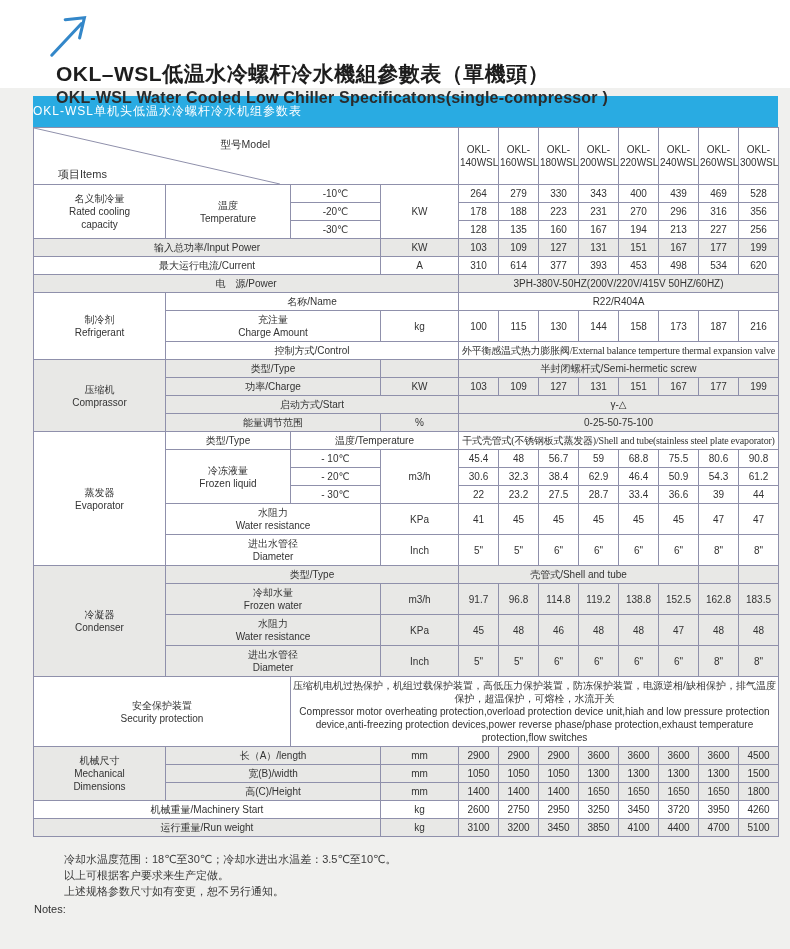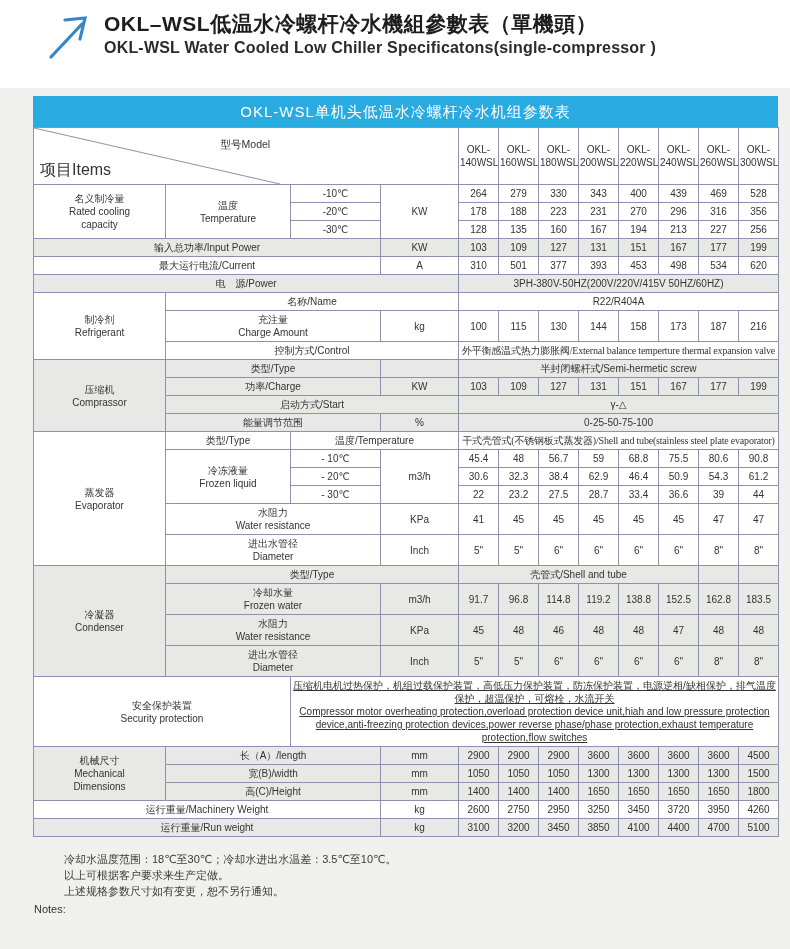--- a/index.html
+++ b/index.html
@@ -9,52 +9,52 @@
     --border:#8f90ab;
     --ink:#333333;
     --pagebg:#f0f0ee;
   }
   *{margin:0;padding:0;box-sizing:border-box;}
   html,body{width:790px;}
   body{
     height:949px;overflow:hidden;background:#fff;color:var(--ink);
     font-family:"Liberation Sans","DejaVu Sans",sans-serif;
   }
-  .page-header{height:88px;background:#fff;display:flex;align-items:flex-start;padding:10px 0 0 46px;}
+  .page-header{height:88px;background:#fff;display:flex;align-items:flex-start;padding:10px 0 0 46px;flex-direction:column;}
   .logo{width:48px;height:50px;flex:0 0 48px;margin-top:2px;}
   .logo path{stroke:var(--logo);stroke-width:3.2;fill:none;stroke-linecap:round;stroke-linejoin:miter;}
   .titles{margin-left:10px;}
   .titles h1{font-size:21px;font-weight:bold;color:#1d1d1d;letter-spacing:.5px;line-height:1.35;}
   .titles h2{font-size:16px;font-weight:bold;color:#2b2b2b;letter-spacing:.2px;line-height:1.25;}
   .content{background:var(--pagebg);height:861px;padding:8px 0 0 33px;}
   .tablewrap{width:745px;}
   .caption{
     height:31px;line-height:31px;background:var(--accent);color:#fff;
-    text-align:center;font-size:15px;letter-spacing:1px;
+    font-size:12px;letter-spacing:1px;
   }
   table.spec{border-collapse:collapse;table-layout:fixed;width:745px;background:#fff;}
   table.spec th,table.spec td{
     border:1px solid var(--border);vertical-align:middle;text-align:center;
     font-size:10px;line-height:1.3;padding:2px 1px;white-space:pre-line;
     overflow:hidden;background:#fff;color:var(--ink);
   }
   thead th{height:38px;font-weight:normal;font-size:10.5px;line-height:1.45;}
   th.corner{position:relative;}
   .diag{position:absolute;left:0;top:0;width:100%;height:100%;}
   .diag line{stroke:var(--border);stroke-width:1;vector-effect:non-scaling-stroke;}
-  .c-items{position:absolute;left:6px;bottom:3px;font-size:16px;}
+  .c-items{position:absolute;left:24px;bottom:3px;font-size:11px;}
   .c-model{position:absolute;left:44%;top:10px;font-size:10.5px;}
   tbody tr.shade td{background:var(--shade);}
   td.lbl{padding:2px 2px;}
   td.unit{}
   td.span{}
   td.sm{font-size:9.3px;margin-top:8px;}
   td.fit{font-size:8.6px;letter-spacing:-0.2px;font-family:Liberation Serif, serif;}
   td.para{
-    text-align:left;font-size:9.4px;line-height:1.5;padding:4px 6px;white-space:pre-line;text-decoration:underline;
+    text-align:left;font-size:9.4px;line-height:1.5;padding:4px 6px;white-space:pre-line;
   }
   tbody td{height:17px;}
   .remark{margin:14px 0 0 1px;}
   .rline{font-size:11px;line-height:16px;color:#3a3a3a;}
   .rline.ind{padding-left:30px;}
   .notes-head{font-size:11px;line-height:16px;margin-top:2px;}
 </style>
 </head>
 <body>
 
@@ -163,21 +163,21 @@
             <td>131</td>
             <td>151</td>
             <td>167</td>
             <td>177</td>
             <td>199</td>
           </tr>
           <tr>
             <td colspan="3" class="lbl">最大运行电流/Current</td>
             <td class="unit">A</td>
             <td>310</td>
-            <td>501</td>
+            <td>614</td>
             <td>377</td>
             <td>393</td>
             <td>453</td>
             <td>498</td>
             <td>534</td>
             <td>620</td>
           </tr>
           <tr class="shade">
             <td colspan="4" class="lbl">电　源/Power</td>
             <td colspan="8" class="span">3PH-380V-50HZ(200V/220V/415V  50HZ/60HZ)</td>
@@ -388,21 +388,21 @@
             <td>1400</td>
             <td>1400</td>
             <td>1400</td>
             <td>1650</td>
             <td>1650</td>
             <td>1650</td>
             <td>1650</td>
             <td>1800</td>
           </tr>
           <tr>
-            <td colspan="3" class="lbl">运行重量/Machinery Weight</td>
+            <td colspan="3" class="lbl">机械重量/Machinery Start</td>
             <td class="unit">kg</td>
             <td>2600</td>
             <td>2750</td>
             <td>2950</td>
             <td>3250</td>
             <td>3450</td>
             <td>3720</td>
             <td>3950</td>
             <td>4260</td>
           </tr>

